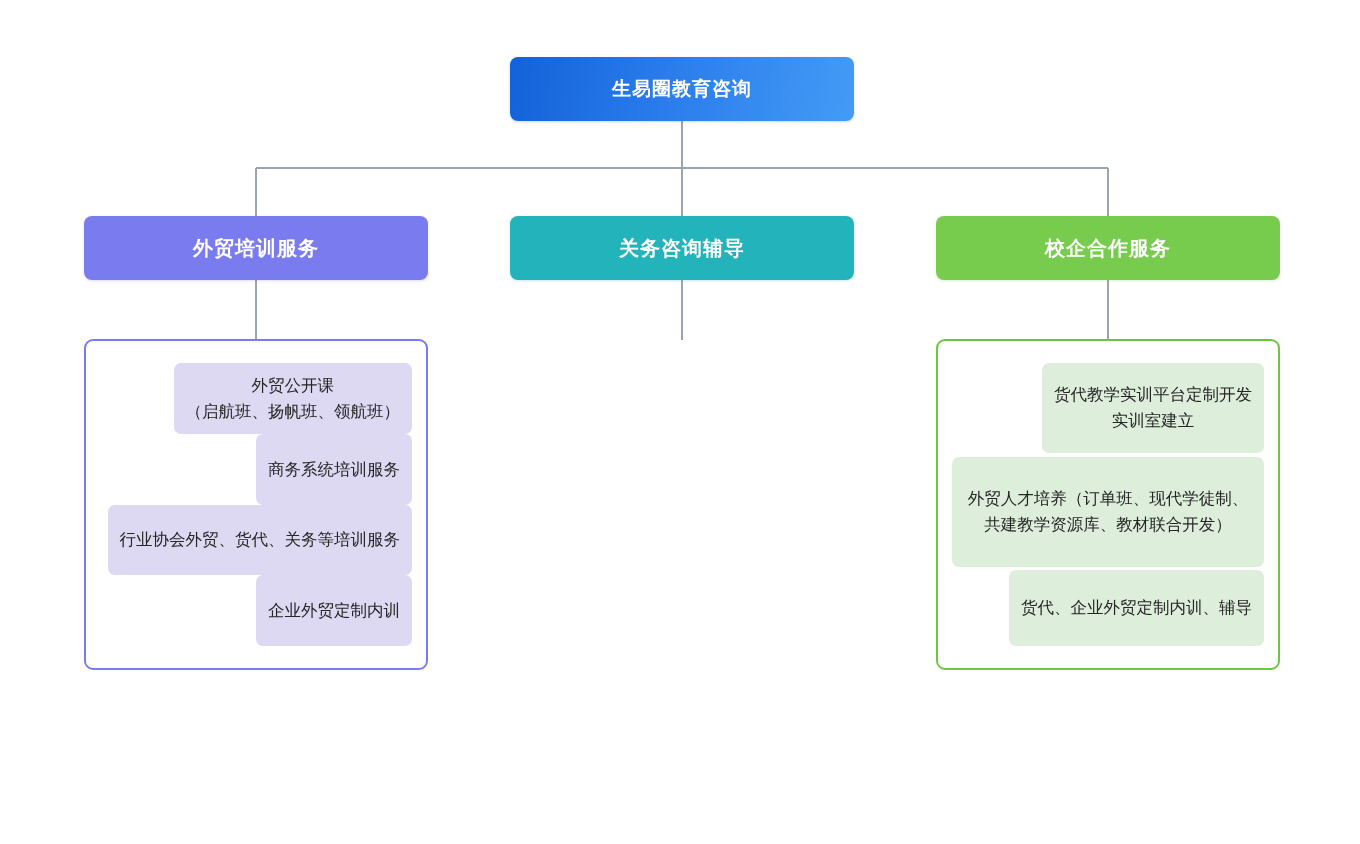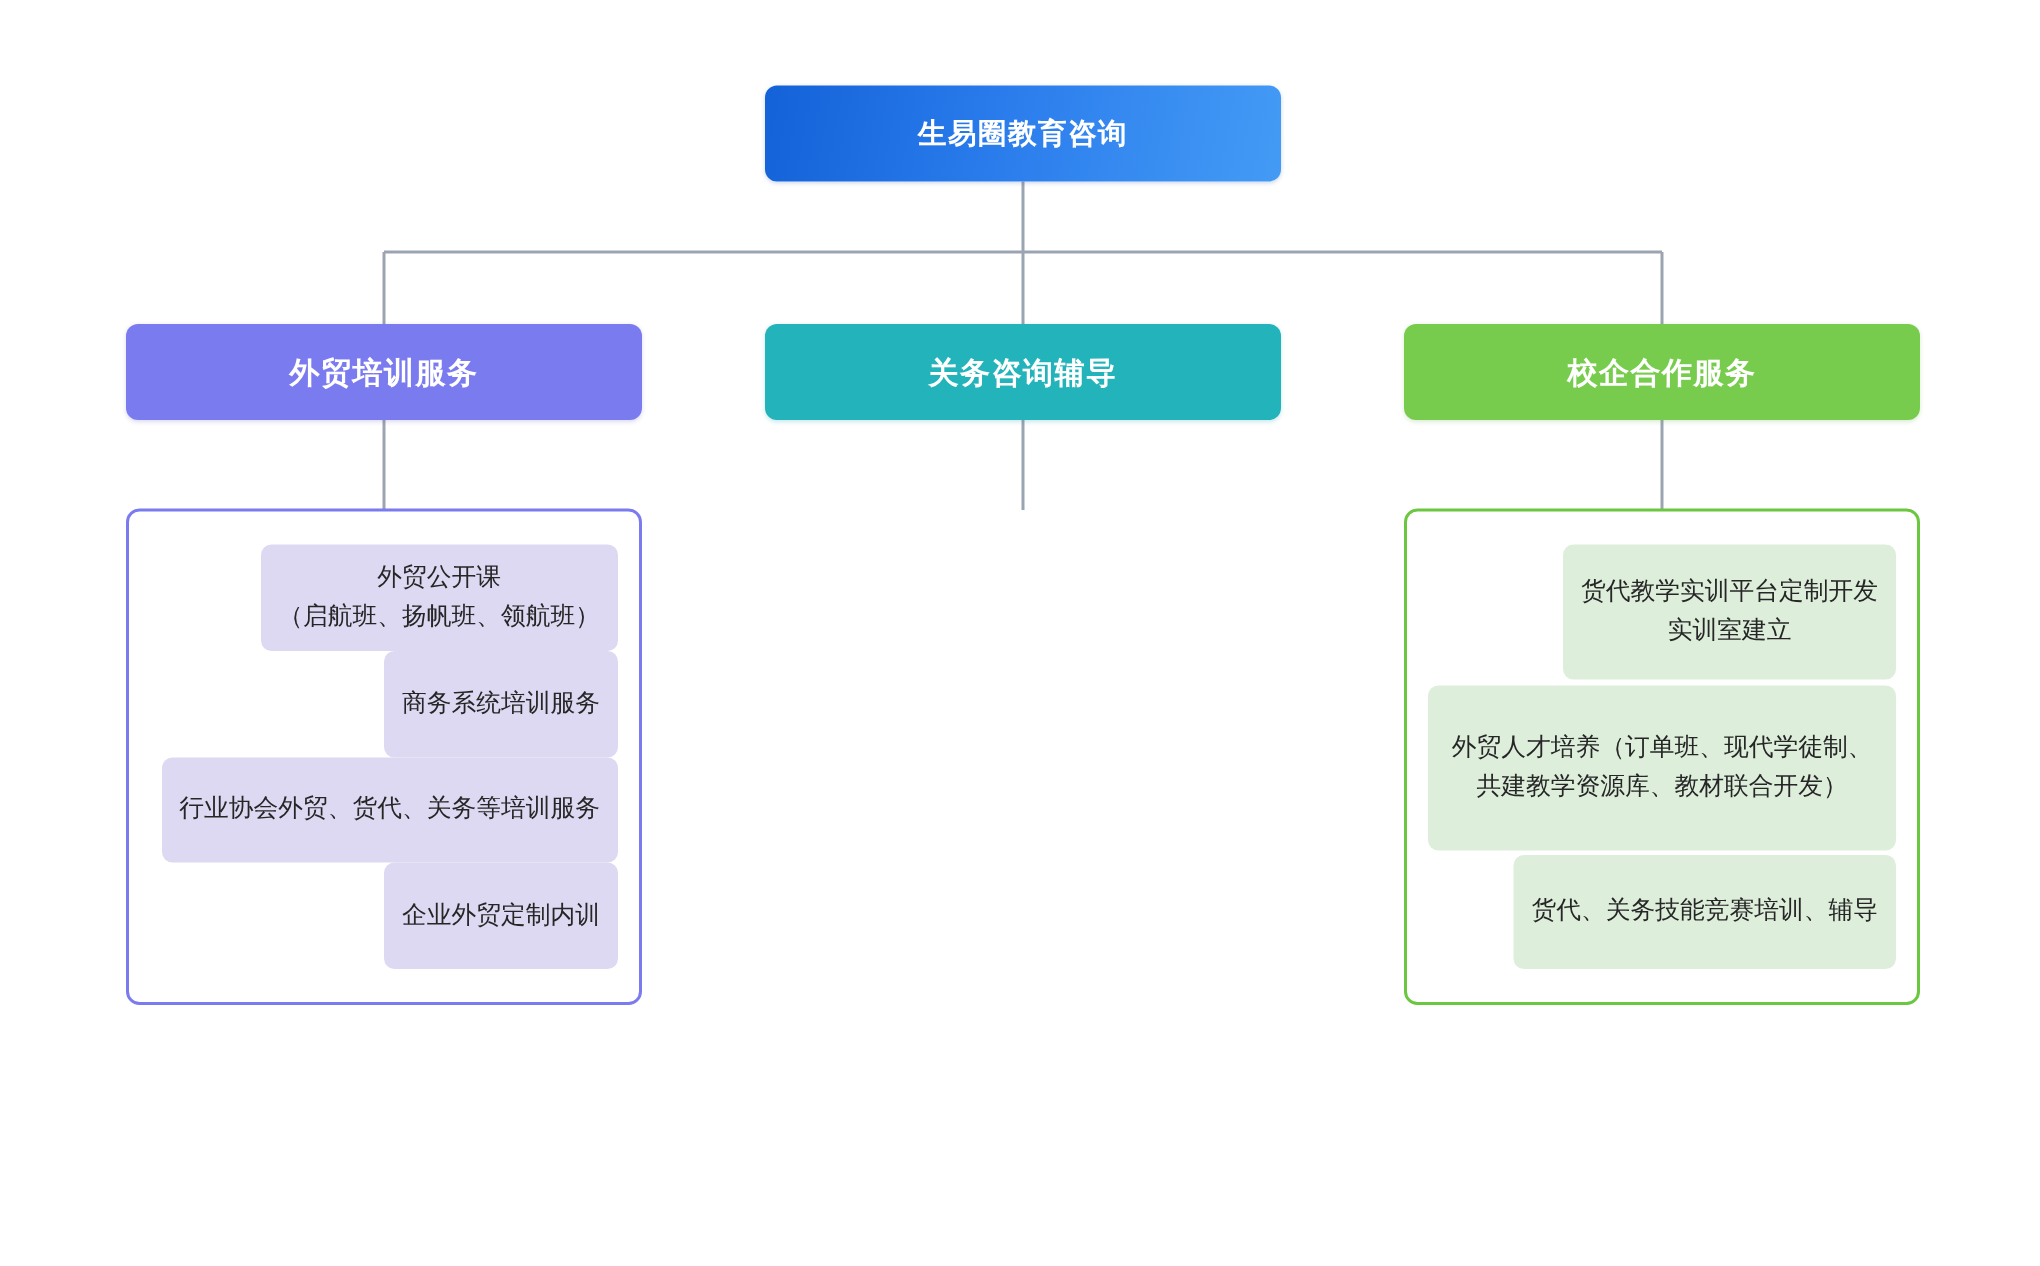--- a/index.html
+++ b/index.html
@@ -159,16 +159,16 @@
     <div class="item-card">商务系统培训服务</div>
     <div class="item-card">行业协会外贸、货代、关务等培训服务</div>
     <div class="item-card">企业外贸定制内训</div>
   </div>
 
 
   <div class="group-box g2">
     <div class="item-card">货代教学实训平台定制开发
 实训室建立</div>
     <div class="item-card">外贸人才培养（订单班、现代学徒制、共建教学资源库、教材联合开发）</div>
-    <div class="item-card">货代、关务技能竞赛培训、辅导</div>
+    <div class="item-card">货代、企业外贸定制内训、辅导</div>
   </div>
 
 </div>
 
 </body></html>

